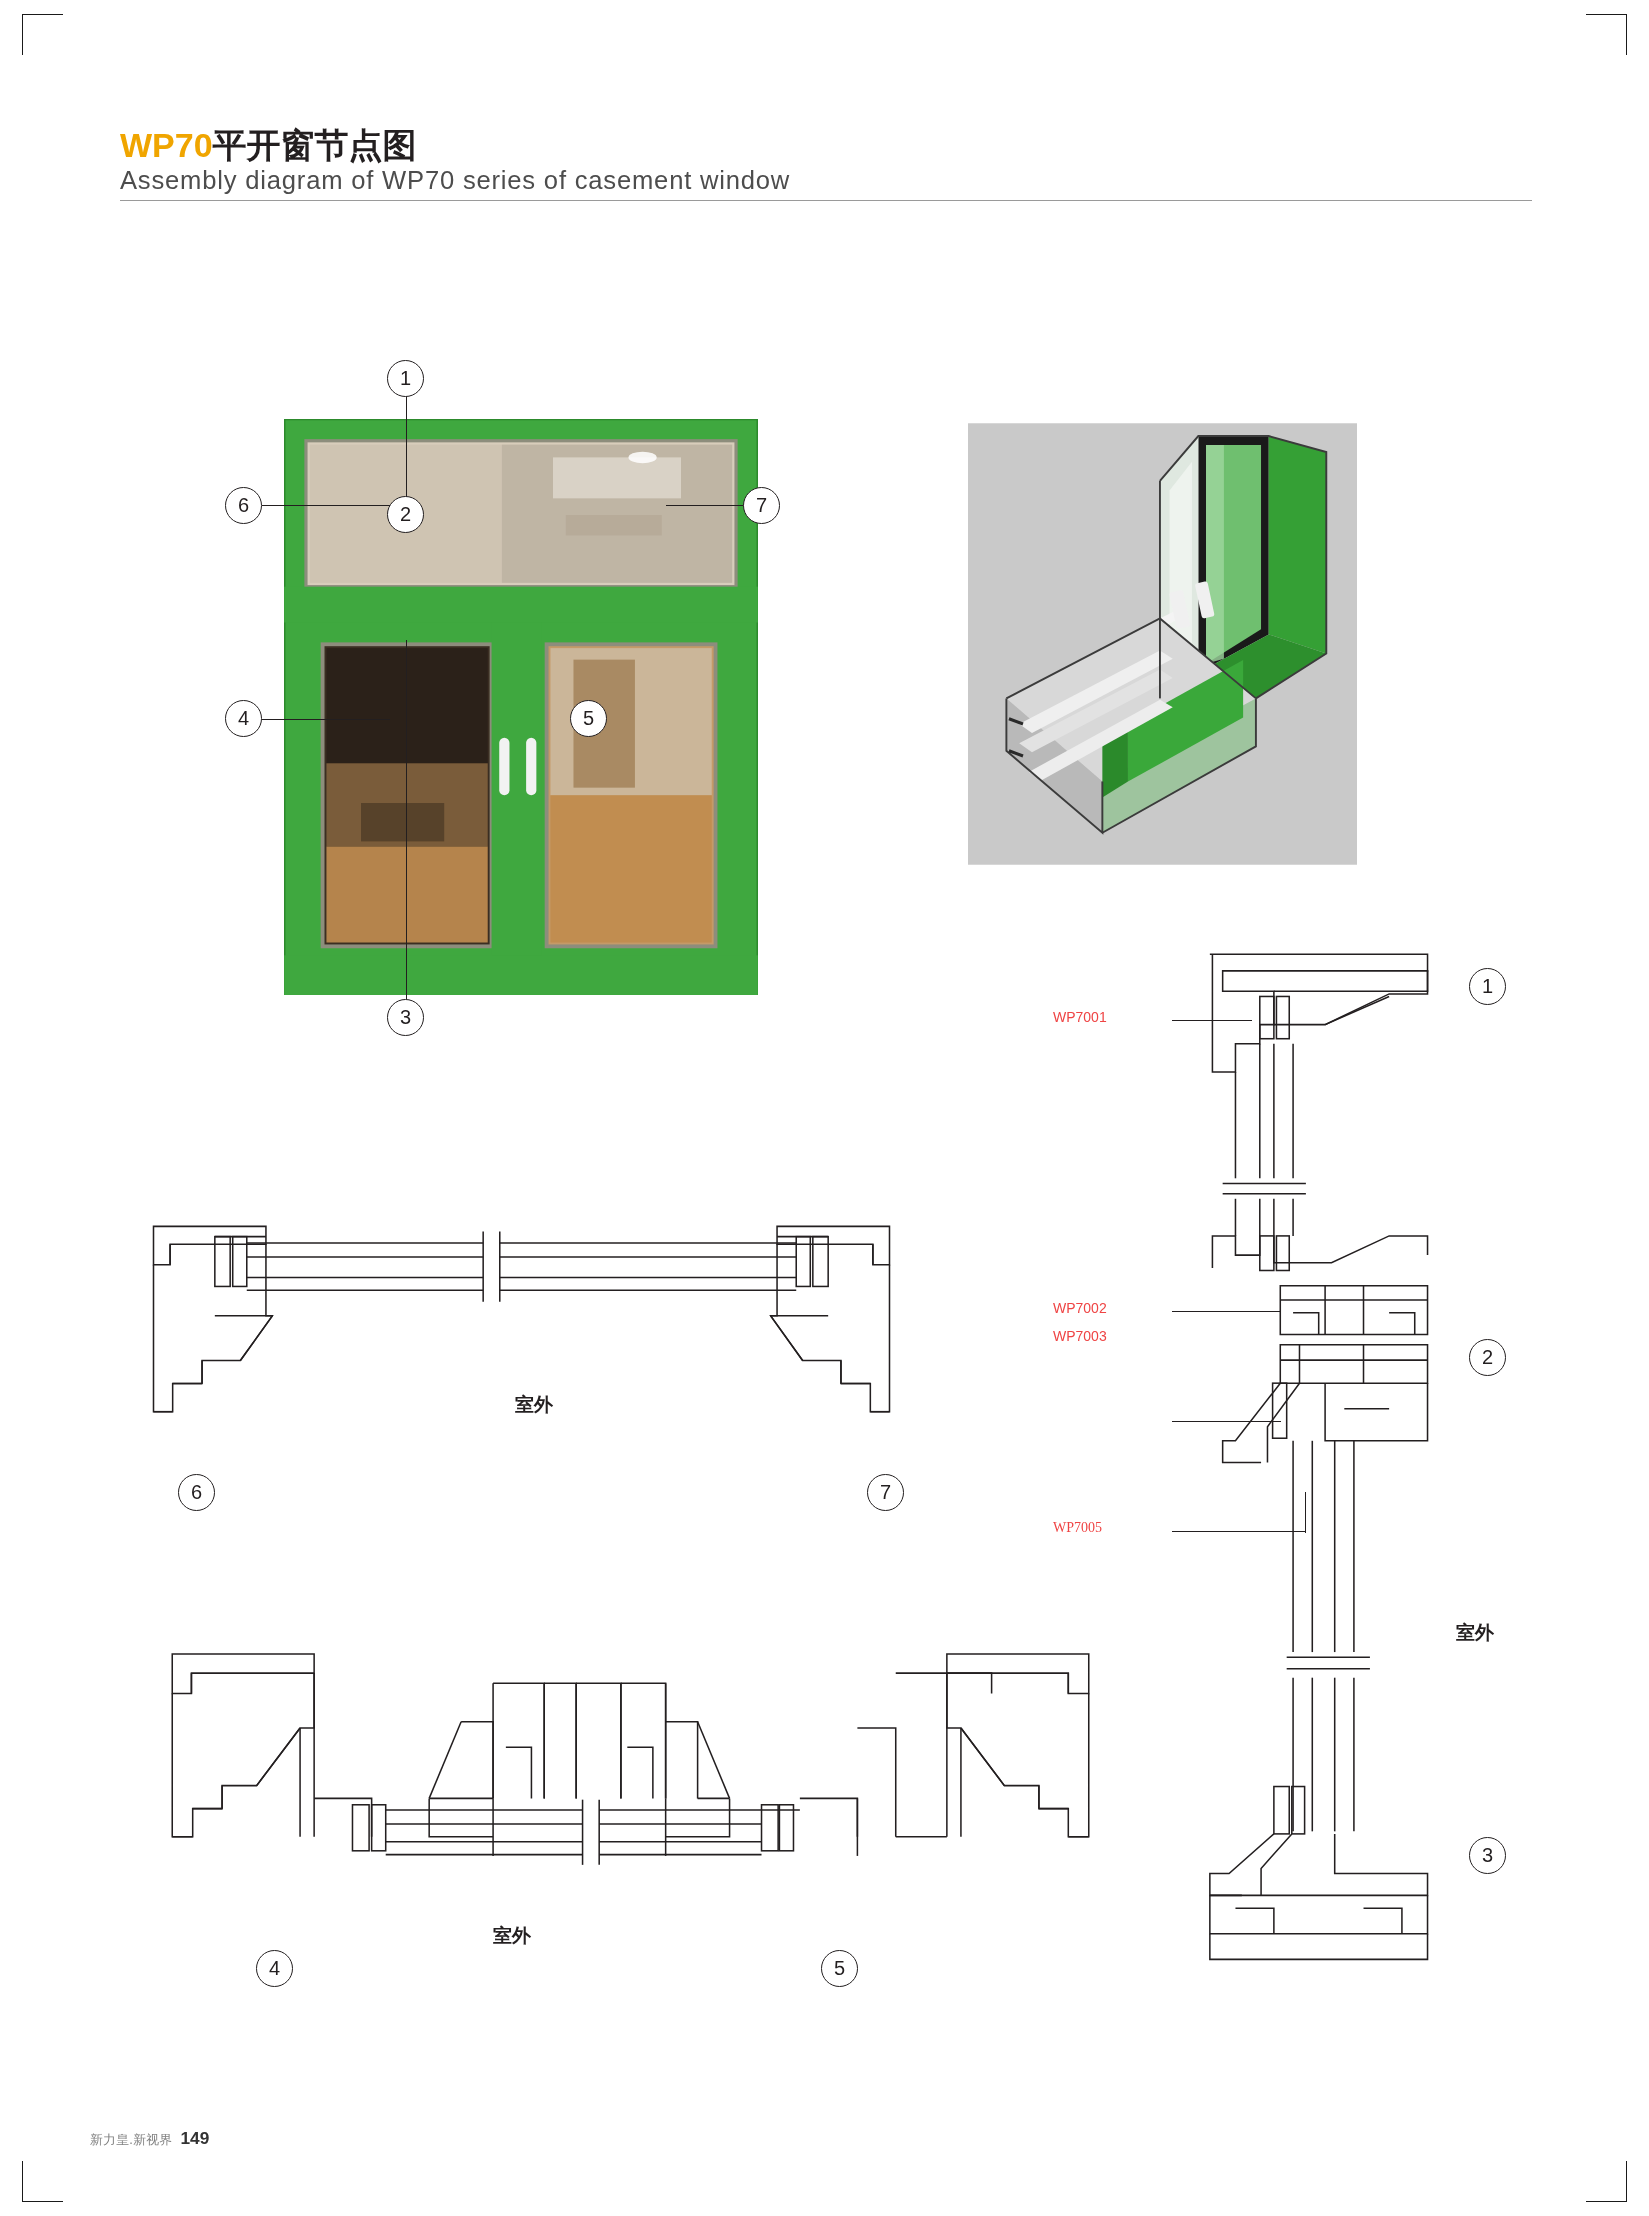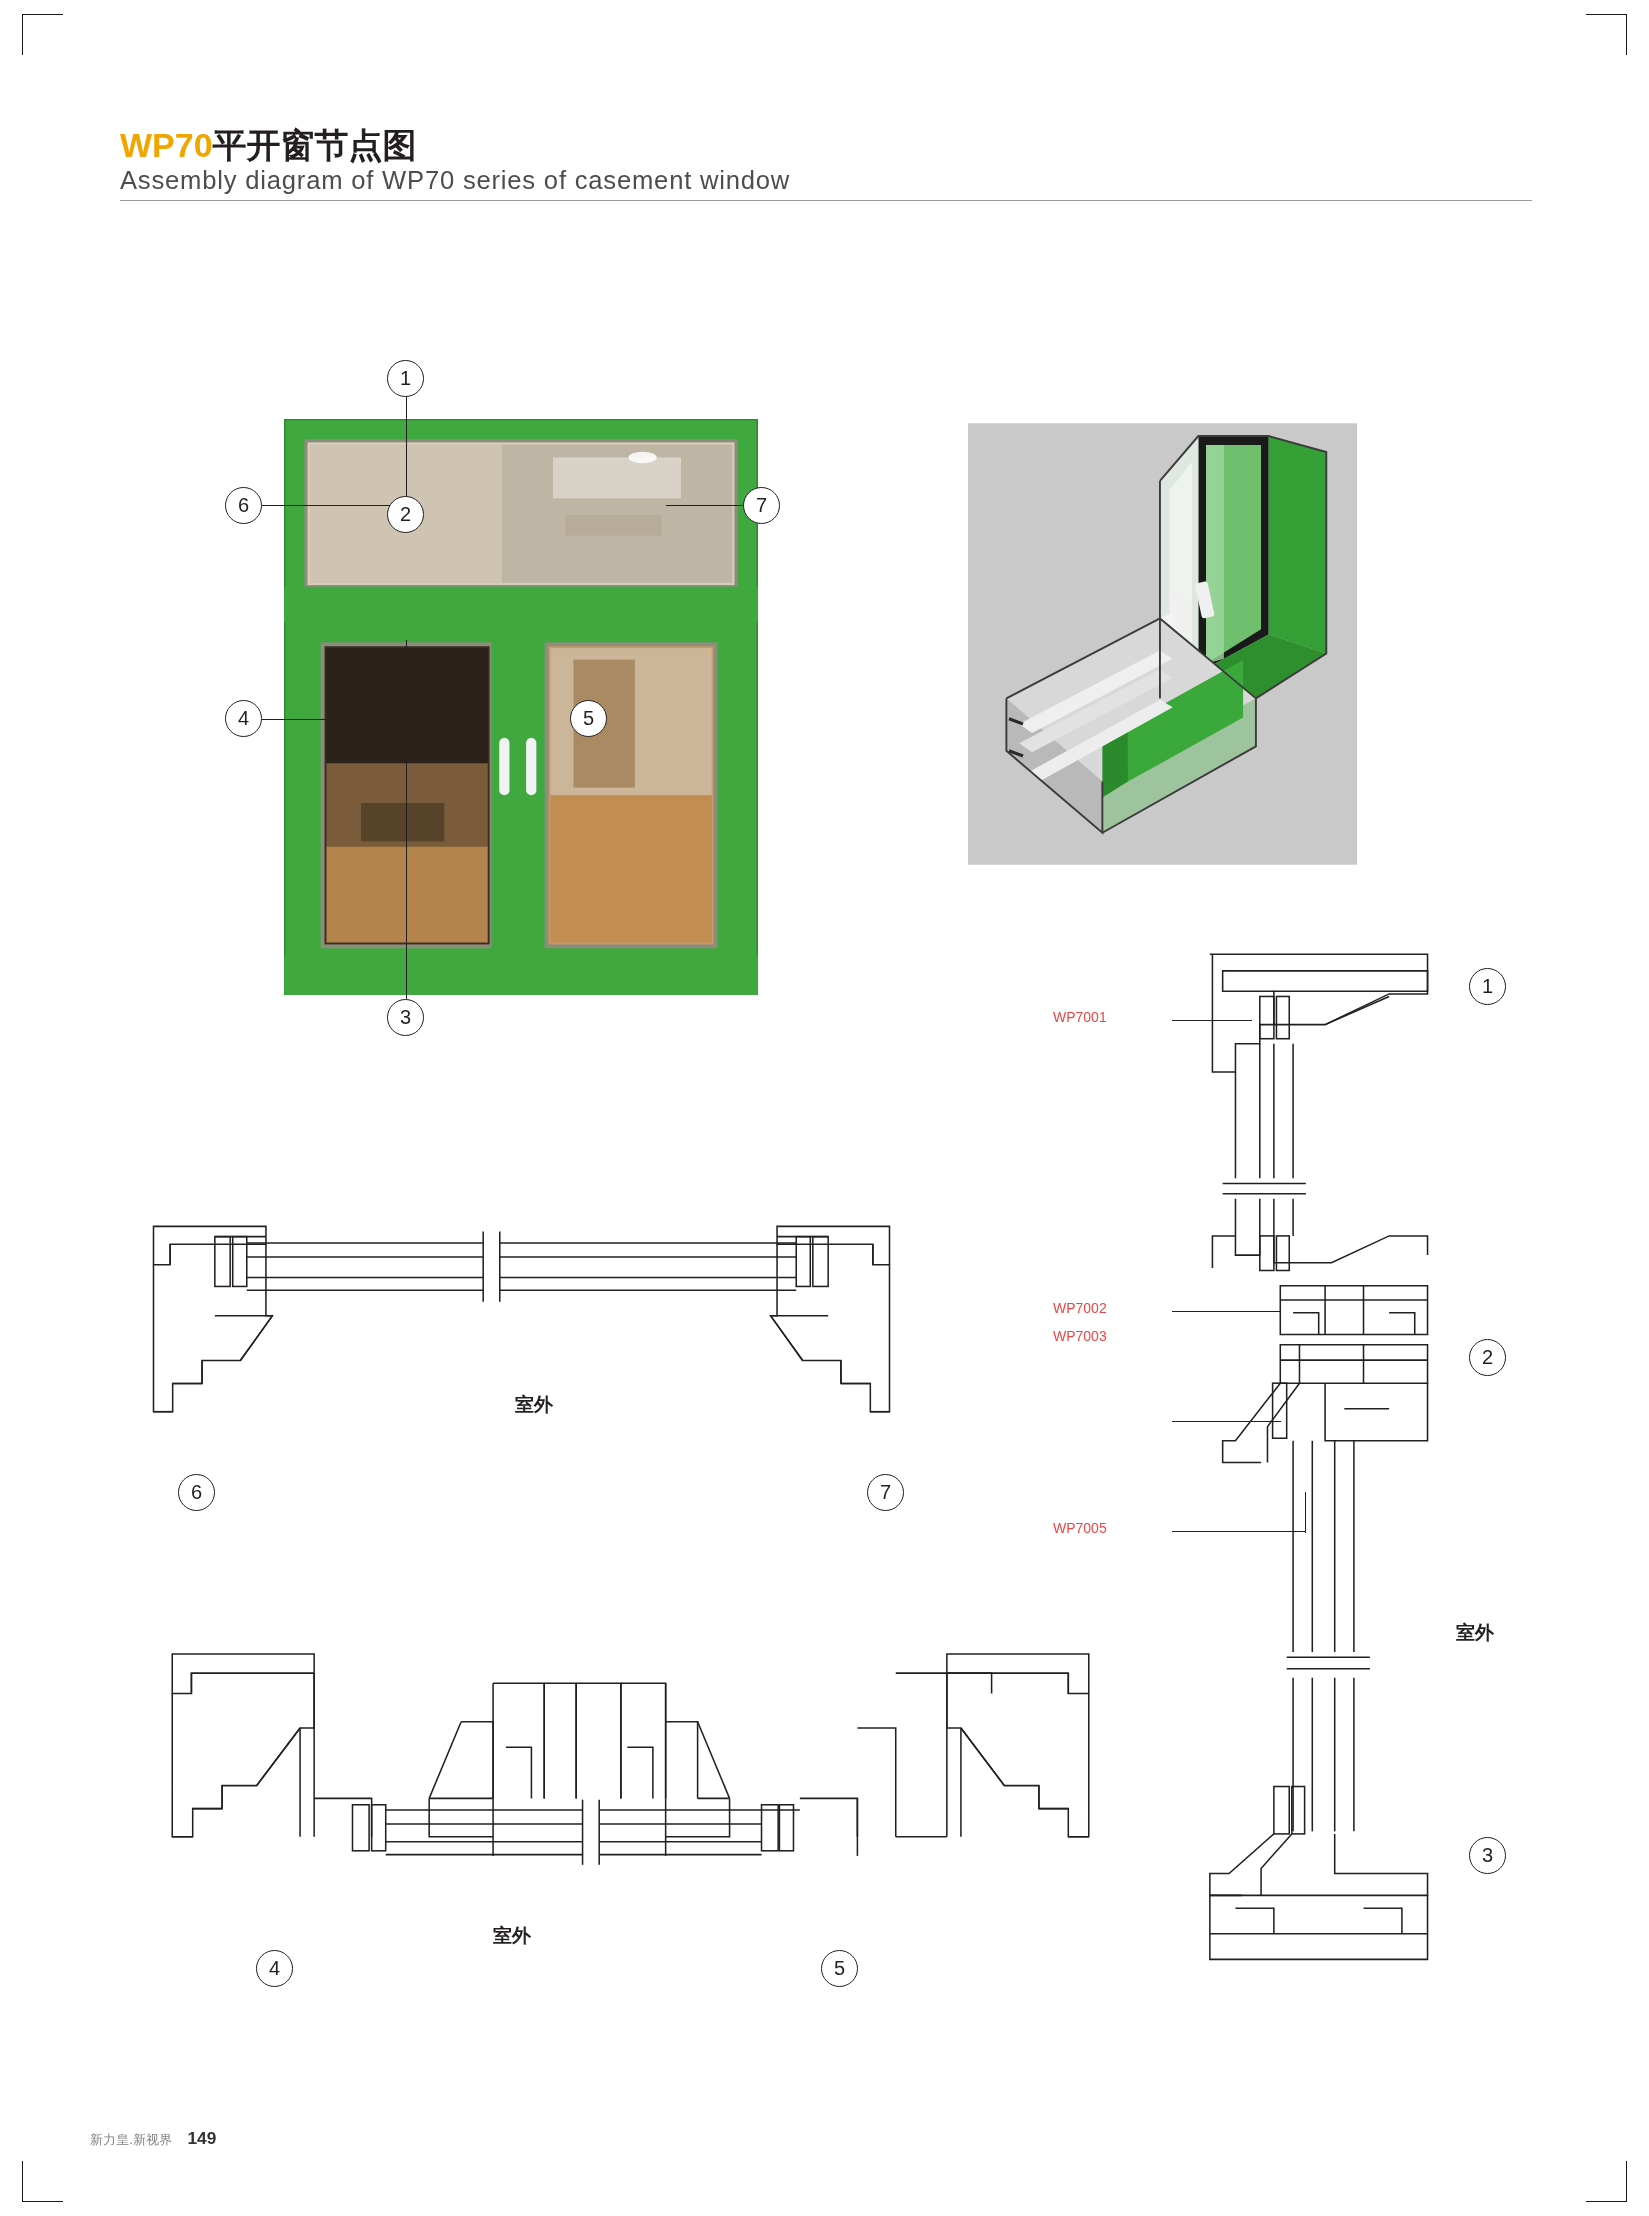--- a/index.html
+++ b/index.html
@@ -93,21 +93,21 @@
     font-weight: bold;
   }
 
   
   .footer {
     position: absolute;
     left: 90px;
     bottom: 67px;
     display: flex;
     align-items: baseline;
-    gap: 15px;
+    gap: 8px;
   }
   .footer-brand {
     font-size: 12.8px;
     color: #808080;
     letter-spacing: 0.3px;
   }
   .footer-page {
     font-size: 17.3px;
     color: #333333;
     font-weight: bold;
@@ -318,21 +318,21 @@
 
 <div class="lbl" style="left:1053px; top:1009px;">WP7001</div>
 <div class="leader" style="left:1172px; top:1020px; width:80px; height:1.3px;"></div>
 
 <div class="lbl" style="left:1053px; top:1300px;">WP7002</div>
 <div class="leader" style="left:1172px; top:1311px; width:109px; height:1.3px;"></div>
 
 <div class="lbl" style="left:1053px; top:1328px;">WP7003</div>
 <div class="leader" style="left:1172px; top:1421px; width:109px; height:1.3px;"></div>
 
-<div class="lbl" style="left:1053px; top:1520px;">WP7005</div>
+<div class="lbl" style="left:1053px; top:1520px;font-family:Liberation Serif, serif;">WP7005</div>
 <div class="leader" style="left:1172px; top:1531px; width:134px; height:1.3px;"></div>
 <div class="leader" style="left:1305px; top:1492px; width:1.3px; height:41px;"></div>
 
 <div class="cn-lbl" style="left:1456px; top:1620px;">室外</div>
 
 <svg class="sec-svg" style="left:144px; top:1220px;" width="755" height="230" viewBox="0 0 1180 360">
   <g fill="none" stroke="#231f20" stroke-width="2.4" stroke-linejoin="miter">
 
     <path d="M14 10 H190 V38 H40 V70 H14 Z"></path>
     <path d="M40 38 V70"></path>

